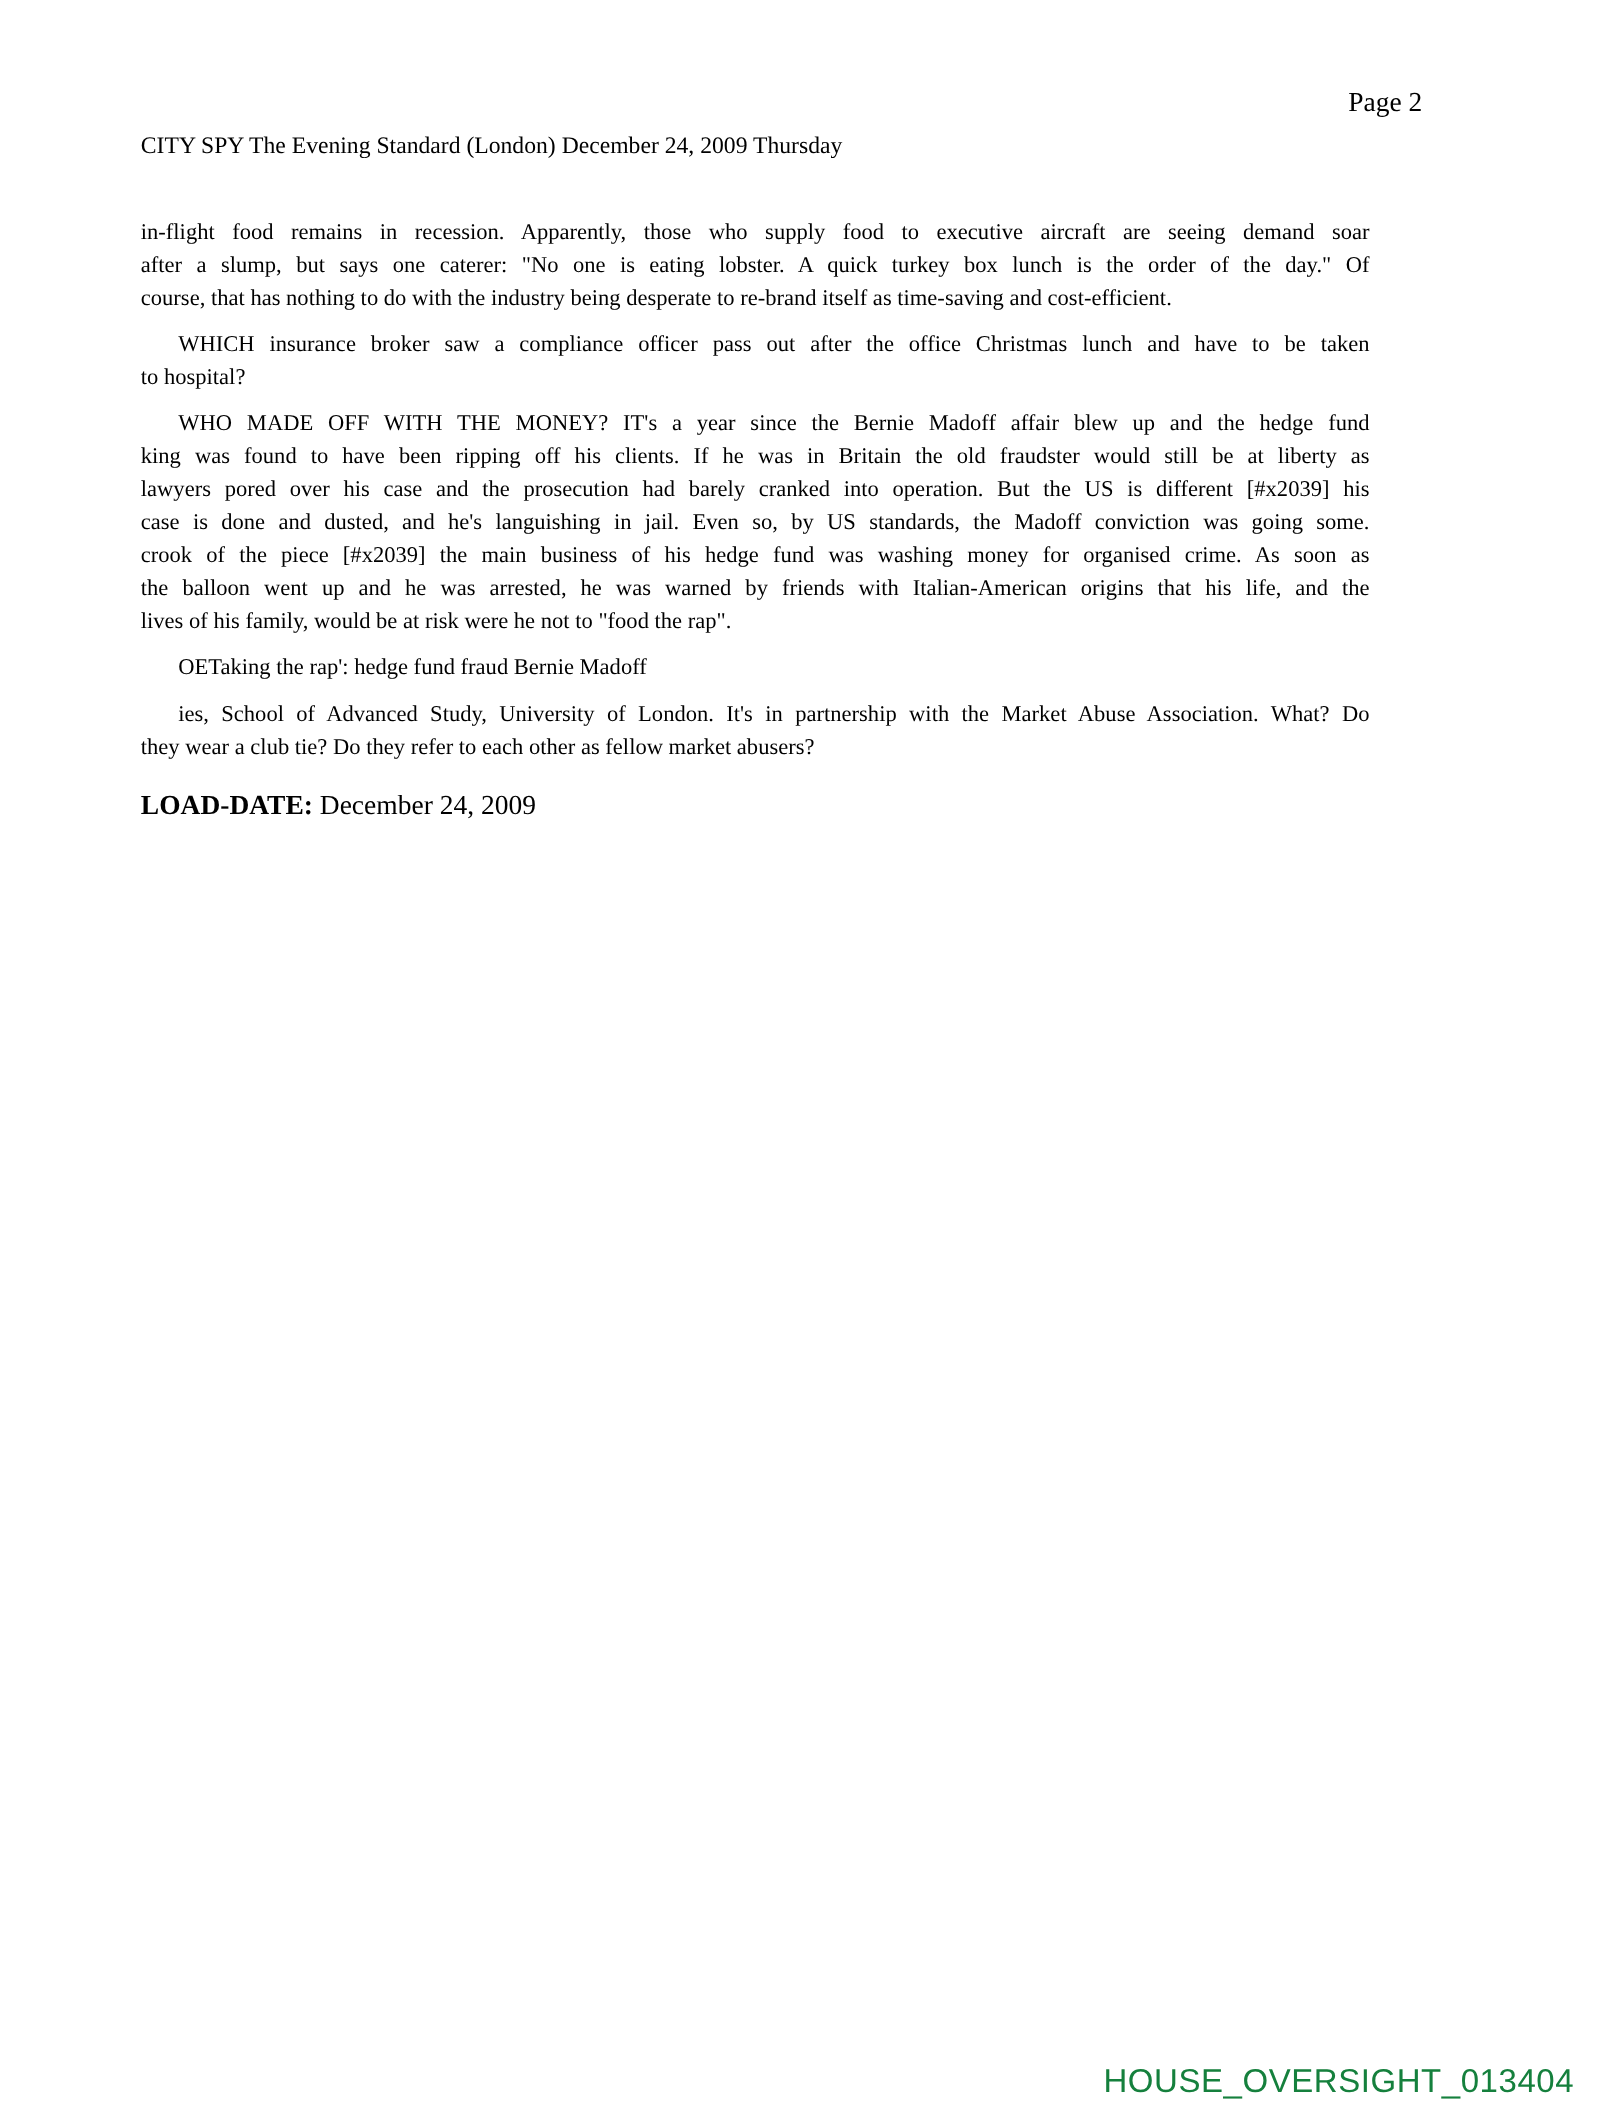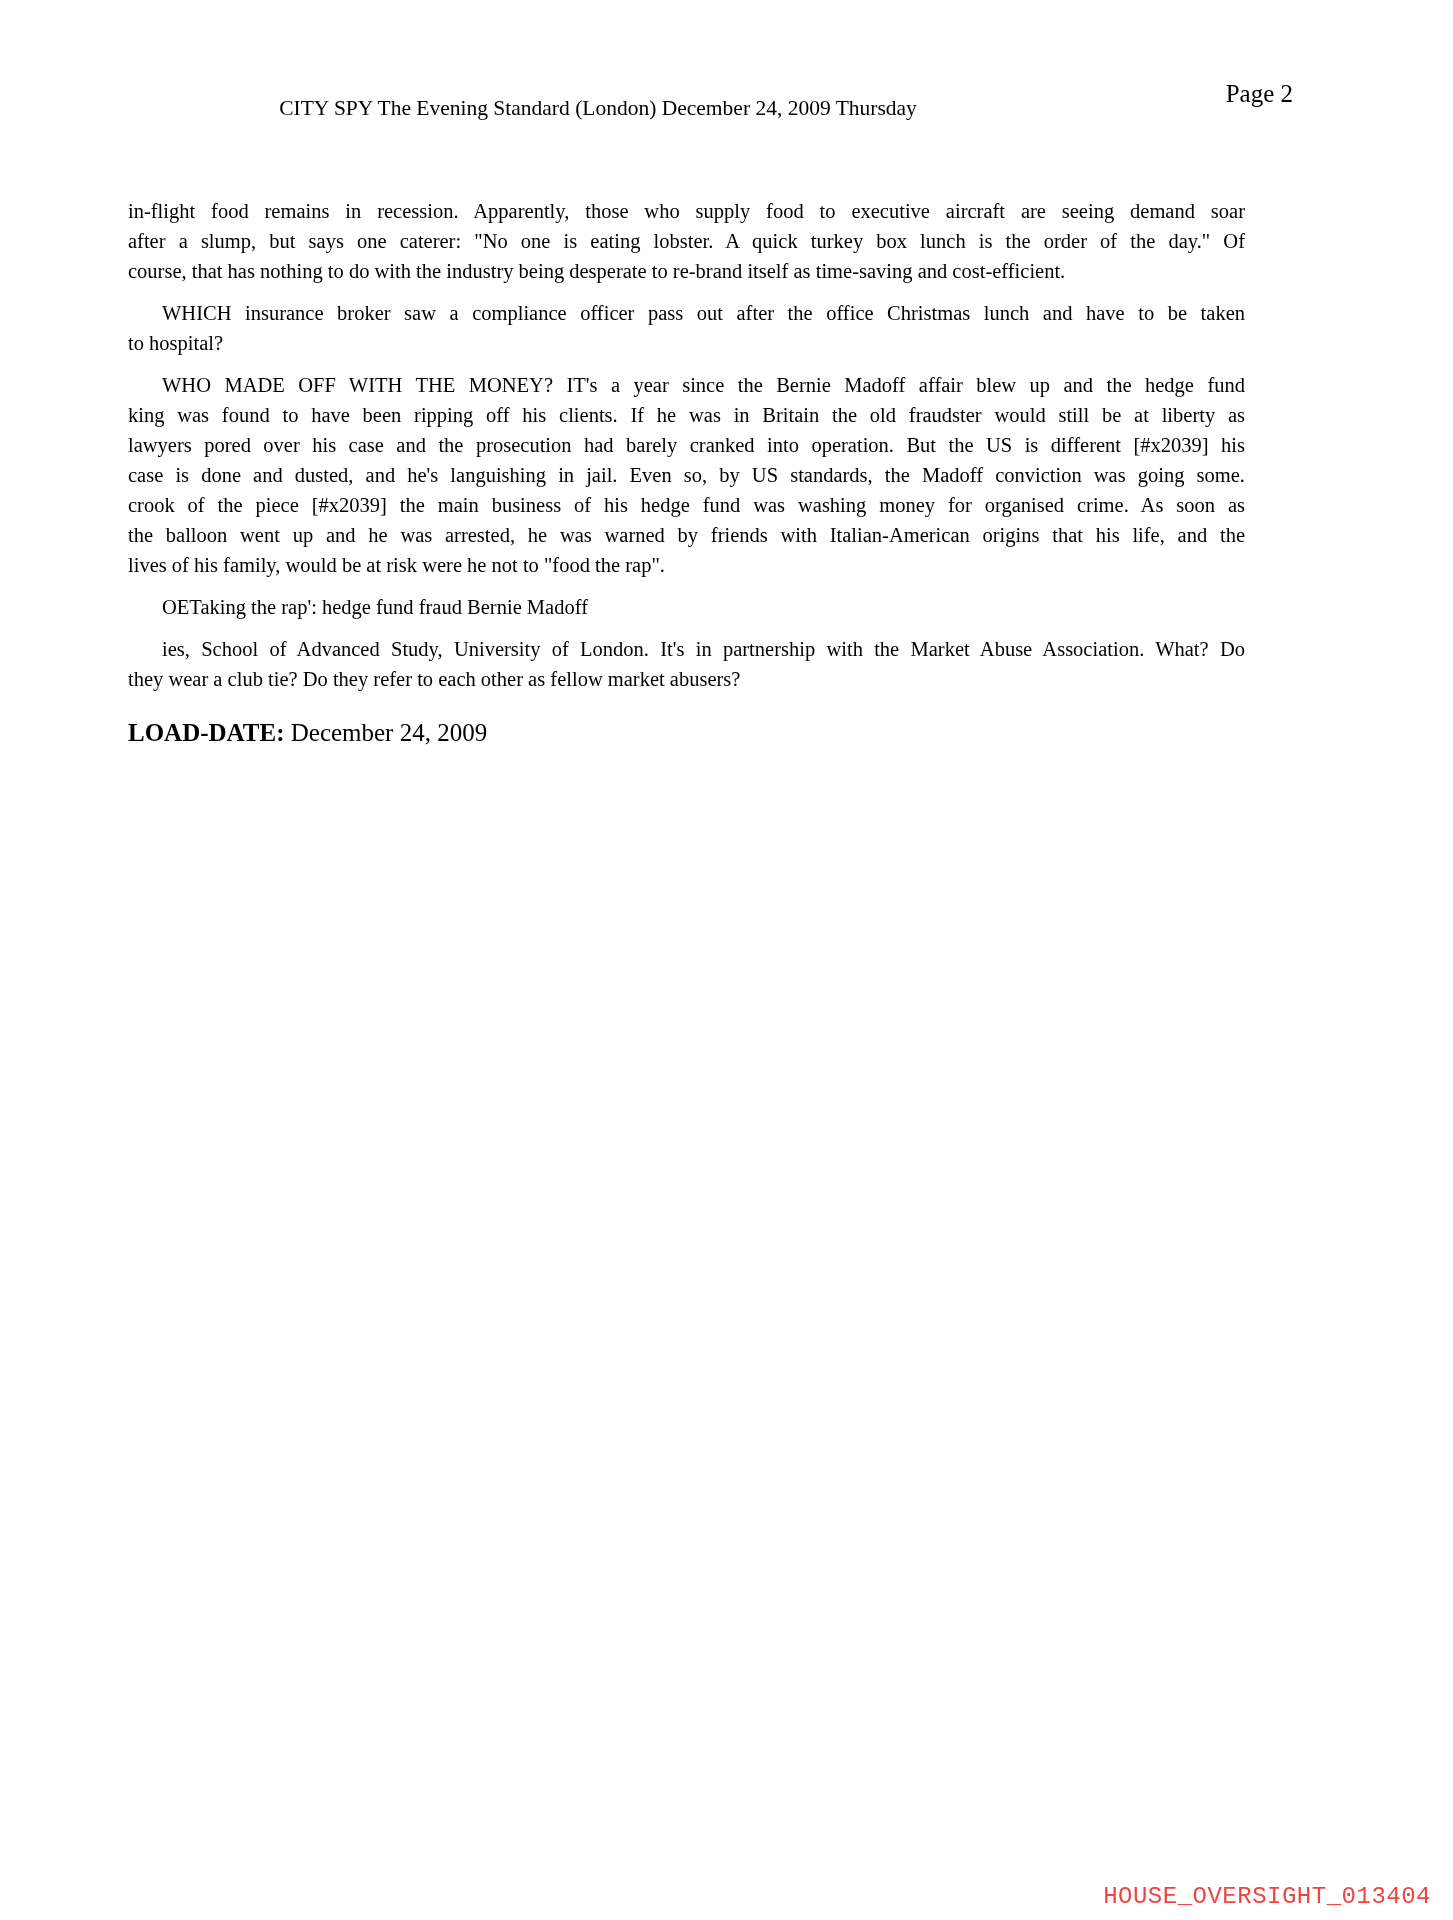--- a/index.html
+++ b/index.html
@@ -17,24 +17,24 @@
   }
   .page-number {
     position: absolute;
     top: 80px;
     right: 160px;
     font-size: 25px;
     white-space: pre;
   }
   .doc-header {
     position: absolute;
-    top: 96px;
+    top: 120px;
     left: 128px;
     width: 940px;
-    text-align: center;
+    text-align: left;
     font-size: 21.5px;
     white-space: nowrap;
   }
   .doc-body {
     position: absolute;
     top: 196px;
     left: 128px;
     width: 1117px;
     font-size: 20.5px;
     line-height: 30px;
@@ -49,23 +49,23 @@
   .load-date {
     margin-top: 24px;
     font-size: 25px;
     line-height: 30px;
   }
   .load-date .label { font-weight: bold; }
   .bates {
     position: absolute;
     right: 22px;
     bottom: 10px;
-    font-family: Liberation Mono, monospace;
-    font-size: 24px;
-    color: #ef4444;
+    font-family: Liberation Sans, sans-serif;
+    font-size: 30px;
+    color: #15803d;
     letter-spacing: 0.5px;
   }
 </style>
 </head>
 <body>
 
 <div class="page-number">Page 2</div>
 
 <div class="doc-header">CITY SPY The Evening Standard (London) December 24, 2009 Thursday</div>
 

